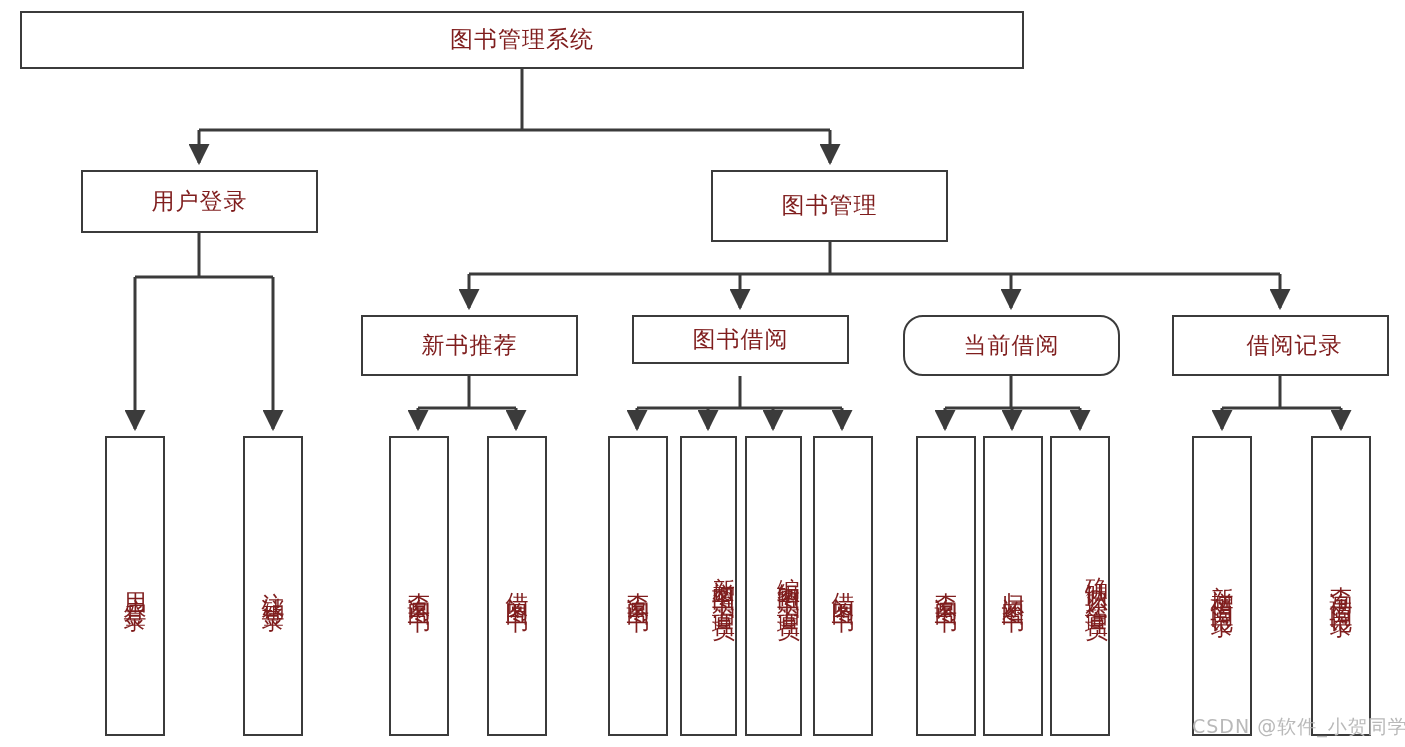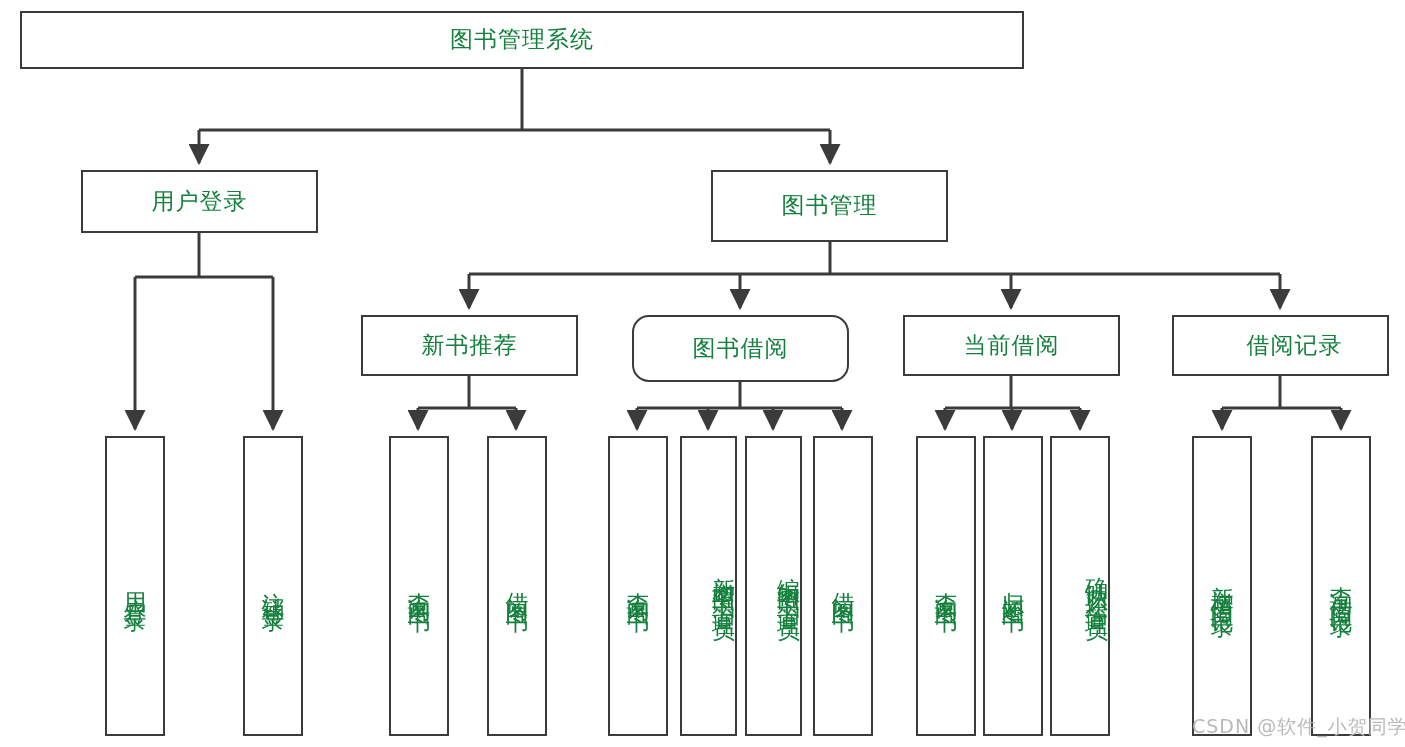--- a/index.html
+++ b/index.html
@@ -25,21 +25,21 @@
     height: 747px;
   }
   .node {
     position: absolute;
     box-sizing: border-box;
     background: #ffffff;
     border: 2px solid #3b3b3b;
     display: flex;
     align-items: center;
     justify-content: center;
-    color: #15803d;
+    color: #7f1d1d;
     z-index: 2;
   }
   .node.h {
     font-size: 23px;
     line-height: 1.2;
     letter-spacing: 1px;
   }
   .node.v {
     writing-mode: vertical-rl;
     text-orientation: upright;
@@ -131,24 +131,24 @@
   <div class="node h" style="left:81px; top:170px; width:237px; height:63px;">
     <span class="lbl">用户登录</span>
   </div>
   <div class="node h" style="left:711px; top:170px; width:237px; height:72px;">
     <span class="lbl">图书管理</span>
   </div>
 
   <div class="node h" style="left:361px; top:315px; width:217px; height:61px;font-family:Liberation Serif, serif;">
     <span class="lbl">新书推荐</span>
   </div>
-  <div class="node h" style="left:632px; top:315px; width:217px; height:67px;border-radius:17px;">
+  <div class="node h" style="left:632px; top:315px; width:217px; height:49px;">
     <span class="lbl">图书借阅</span>
   </div>
-  <div class="node h" style="left:903px; top:315px; width:217px; height:61px;">
+  <div class="node h" style="left:903px; top:315px; width:217px; height:61px;border-radius:20px;">
     <span class="lbl">当前借阅</span>
   </div>
   <div class="node h" style="left:1172px; top:315px; width:217px; height:61px;padding-left:28px;">
     <span class="lbl">借阅记录</span>
   </div>
 
   <div class="node v" style="left:105px; top:436px; width:60px; height:300px;">
     <span class="lbl">用户登录</span>
   </div>
   <div class="node v" style="left:243px; top:436px; width:60px; height:300px;">

